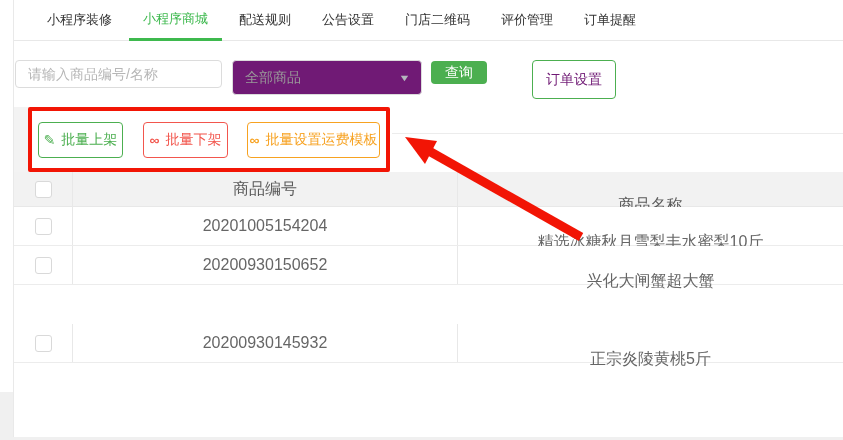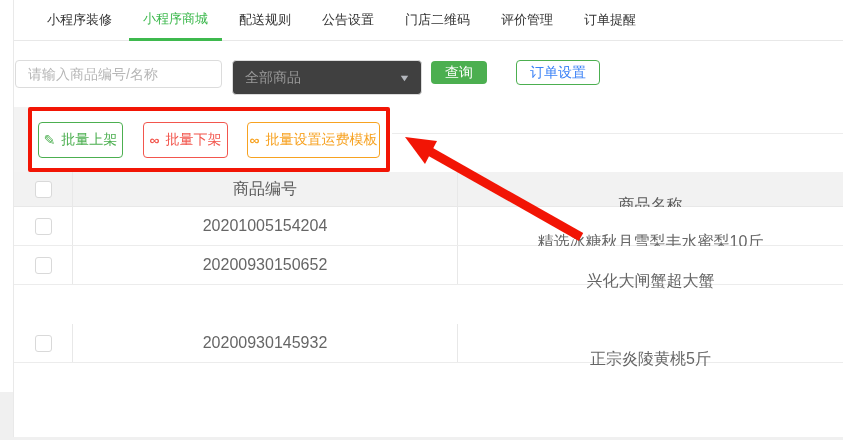--- a/index.html
+++ b/index.html
@@ -20,29 +20,29 @@
   .tab { font-size:13px; color:#333; height:41px; line-height:39px; padding:0 14px;
          cursor:pointer; white-space:nowrap; margin-right:3px; }
   .tab.active { color:#3eb94e; border-bottom:3px solid #3eb94e; line-height:37px; }
 
   
   .search-input { position:absolute; left:15px; top:60px; width:207px; height:28px;
         border:1px solid #dcdcdc; border-radius:4px; padding:0 12px; font-size:14px;
         color:#333; outline:none; font-family:inherit; }
   .search-input::placeholder { color:#b6b6b6; }
   .select { position:absolute; left:232px; top:60px; width:190px; height:35px;
-        border:1px solid #dcdcdc; border-radius:4px; background:#404040; cursor:pointer;
+        border:1px solid #dcdcdc; border-radius:4px; background:#701a75; cursor:pointer;
         display:flex; align-items:center; justify-content:space-between; padding:0 12px; }
   .select .sel-text { font-size:14px; color:#999; }
   .select .caret { font-size:9px; color:#b4b7bd; transform:scaleX(1.4); }
   .btn-query { position:absolute; left:431px; top:61px; width:56px; height:23px;
         background:#4caf50; border:none; border-radius:4px; color:#fff; font-size:14px;
         cursor:pointer; font-family:inherit; }
-  .btn-order-settings { position:absolute; left:516px; top:60px; width:84px; height:25px;
-        background:#fff; border:1px solid #4caf50; border-radius:4px; color:#3b82f6;
+  .btn-order-settings { position:absolute; left:532px; top:60px; width:84px; height:39px;
+        background:#fff; border:1px solid #4caf50; border-radius:4px; color:#701a75;
         font-size:14px; cursor:pointer; font-family:inherit; }
 
   
   .toolbar-left-strip { position:absolute; left:14px; top:107px; width:15px; height:65px; background:#f3f3f3; }
   .toolbar-top-line { position:absolute; left:392px; top:133px; width:451px; height:1px; background:#ececec; }
   .batch-btn { position:absolute; top:122px; height:36px; background:#fff; border-radius:4px;
         font-size:14px; cursor:pointer; font-family:inherit;
         display:flex; align-items:center; justify-content:center; gap:6px; }
   .batch-btn .bicon { font-size:14px; font-weight:bold; }
   .btn-batch-on  { left:38px;  width:85px;  border:1px solid #4caf50; color:#4caf50; }

